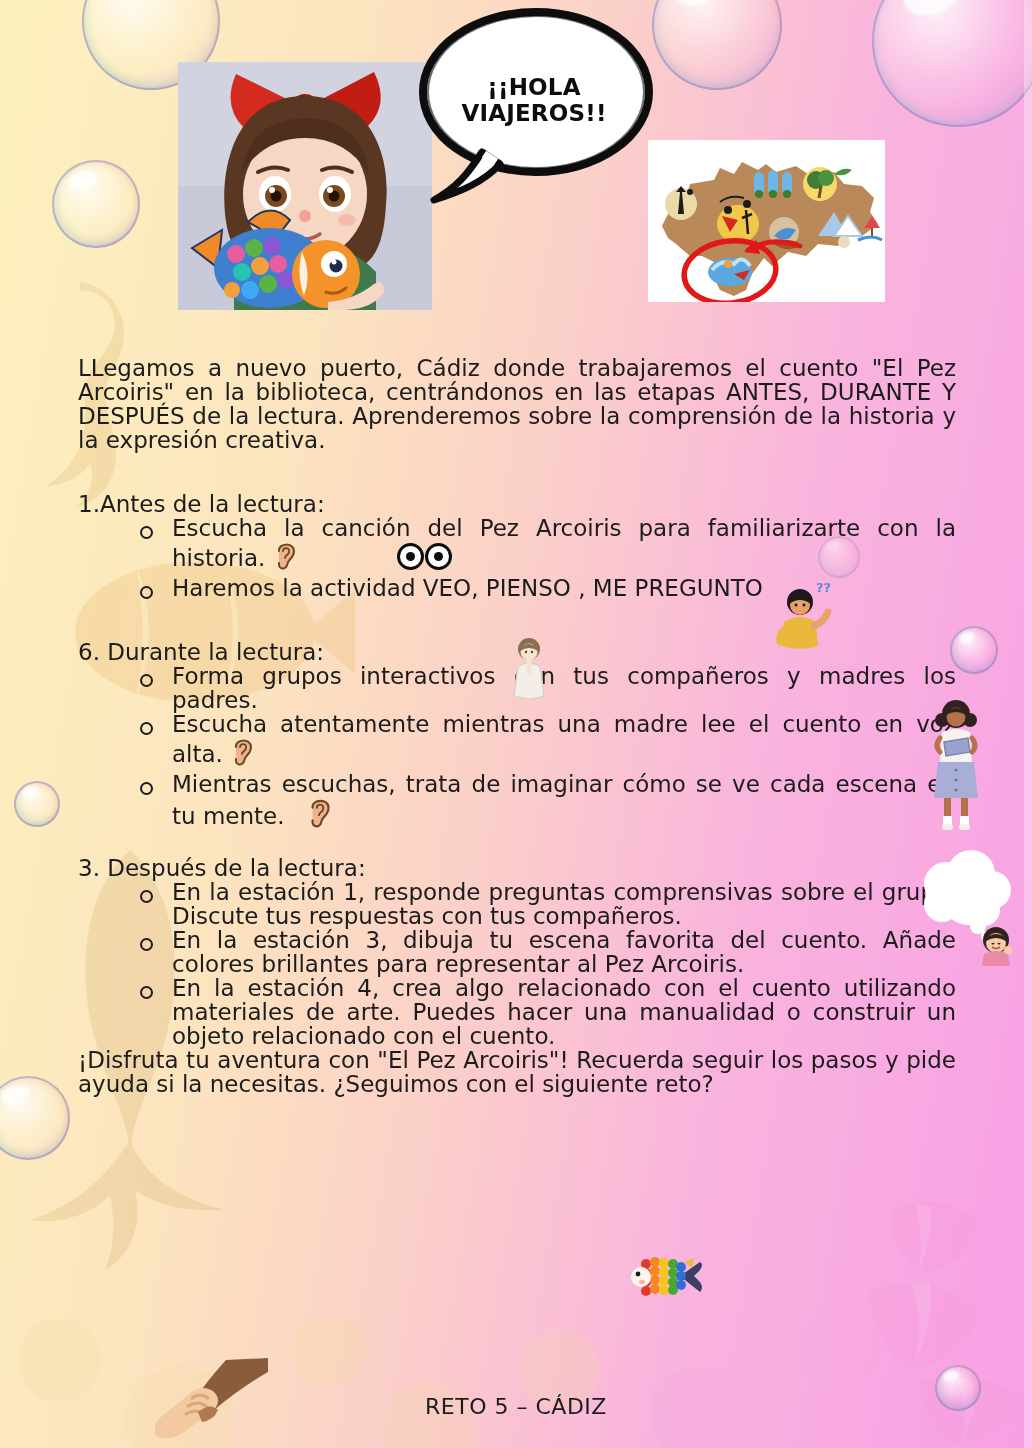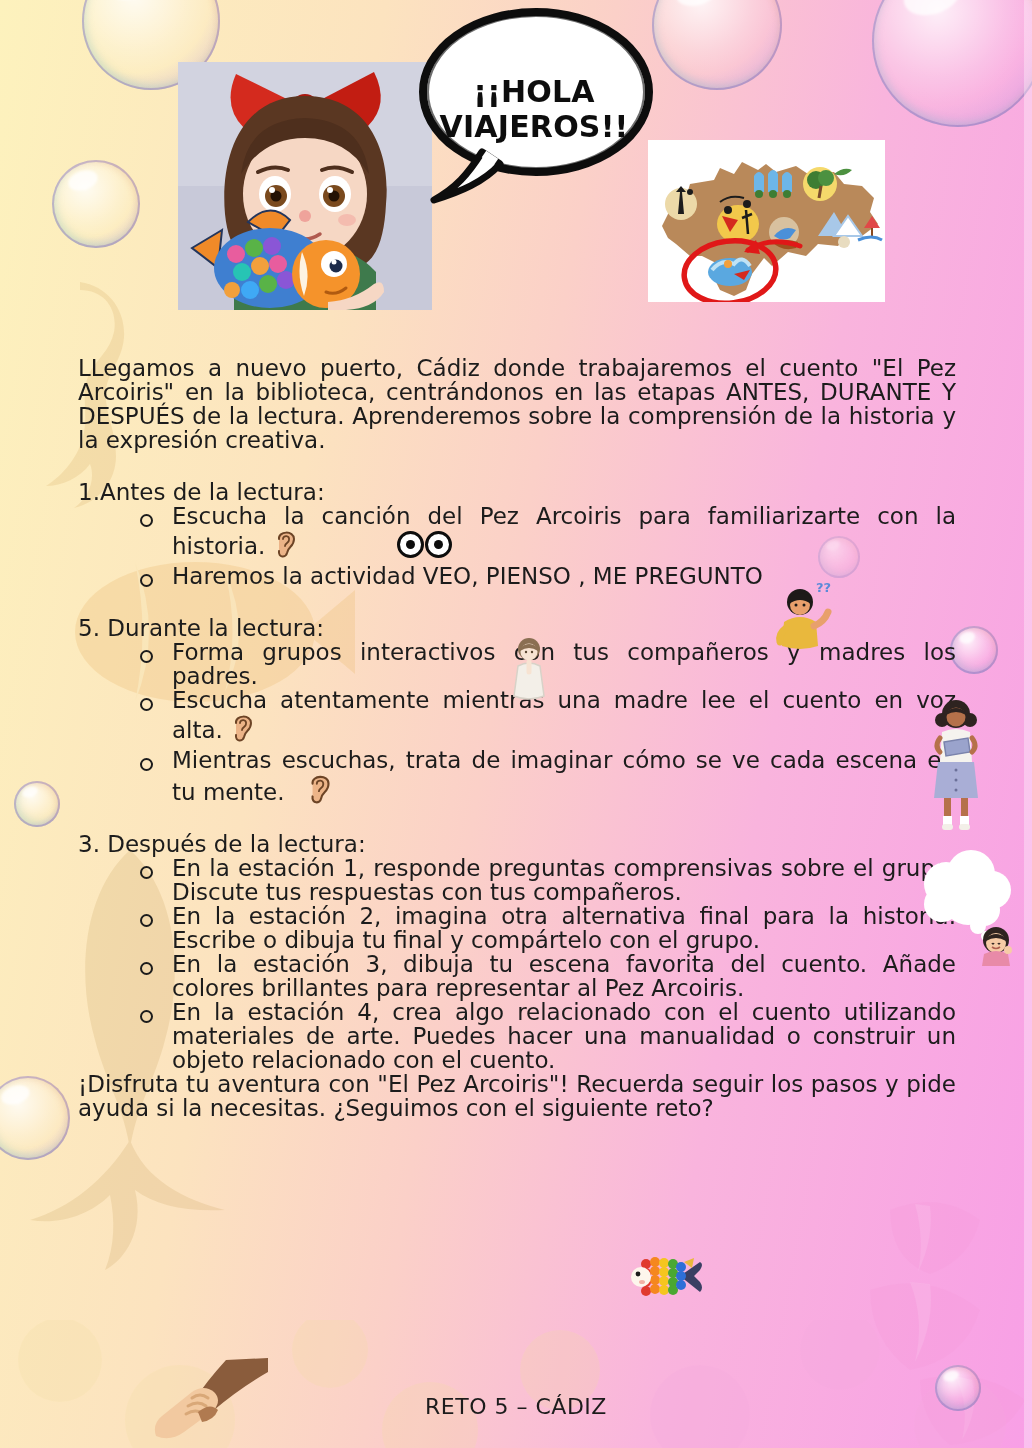--- a/index.html
+++ b/index.html
@@ -16,28 +16,28 @@
     box-shadow:inset 0 0 0 2px rgba(132,102,188,.38), inset 3px -4px 8px rgba(96,178,196,.28), inset -3px 3px 6px rgba(222,160,120,.22);
   }
   .bubble::after{content:"";position:absolute;left:18%;top:12%;width:34%;height:22%;border-radius:50%;
     background:rgba(255,255,255,.75);filter:blur(1px);transform:rotate(-18deg);}
   
   .wm{position:absolute;pointer-events:none;}
   
   .photo{position:absolute;left:178px;top:62px;width:254px;height:248px;}
   .speech{position:absolute;left:404px;top:2px;width:256px;height:204px;}
   .speech-text{position:absolute;left:24px;top:72px;width:212px;text-align:center;
-    font-size:30px;font-weight:600;letter-spacing:.2px;color:#0d0d0d;}
+    font-size:23px;font-weight:600;letter-spacing:.2px;color:#0d0d0d;}
   .map{position:absolute;left:648px;top:140px;width:237px;height:162px;background:#ffffff;}
   
   .doc{position:absolute;left:78px;top:356px;width:878px;font-size:23px;line-height:24px;
     text-align:justify;font-weight:500;}
   .doc p{margin:0;}
   .sec-title{margin:0;font-size:23px;font-weight:500;}
-  .mt36{margin-top:28px;} .mt16{margin-top:16px;} .mt48{margin-top:48px;}
+  .mt36{margin-top:40px;} .mt16{margin-top:16px;} .mt48{margin-top:48px;}
   ul.items{list-style:none;margin:0;padding:0 0 0 94px;}
   ul.items li{position:relative;margin:0;}
   ul.items li::before{content:"";position:absolute;left:-32px;top:10px;width:9px;height:9px;
     border:2.5px solid #1c1c1c;border-radius:50%;}
   .inline-icon{display:inline-block;vertical-align:-6px;}
   .gap80{display:inline-block;width:84px;}
   .eyes{display:inline-block;vertical-align:-4px;white-space:nowrap;}
   .eye{display:inline-block;width:21px;height:21px;border-radius:50%;background:#fff;
     border:3px solid #0d0d0d;position:relative;margin-right:1px;}
   .eye::after{content:"";position:absolute;left:6px;top:6px;width:9px;height:9px;border-radius:50%;background:#0d0d0d;}
@@ -245,21 +245,21 @@
             </svg>
         </span>
         <span class="gap80"></span>
         <span class="eyes"><span class="eye"></span><span class="eye"></span></span>
       </li>
       <li>
         <span>Haremos la actividad VEO, PIENSO , ME PREGUNTO</span>
       </li>
     </ul>
 
-    <h2 class="sec-title mt36">5. Durante la lectura:</h2>
+    <h2 class="sec-title mt36">6. Durante la lectura:</h2>
     <ul class="items">
       <li><span>Forma grupos interactivos con tus compañeros y madres los padres.</span></li>
       <li>
         <span>Escucha atentamente mientras una madre lee el cuento en voz alta.</span>
         <span class="inline-icon">
           <svg width="26" height="32" viewBox="0 0 26 32">
               <path d="M6,11 C5,3 21,2 21,11 C21,19 15,18 14,25 C13,30 5,30 6,23" fill="#ecb488" stroke="#6c4426" stroke-width="2" stroke-linecap="round"></path>
               <path d="M10,11 C10,7 17,7 16,12 C16,15 12,15 12,18" fill="none" stroke="#6c4426" stroke-width="1.8" stroke-linecap="round"></path>
             </svg>
         </span>
@@ -271,21 +271,20 @@
               <path d="M6,11 C5,3 21,2 21,11 C21,19 15,18 14,25 C13,30 5,30 6,23" fill="#ecb488" stroke="#6c4426" stroke-width="2" stroke-linecap="round"></path>
               <path d="M10,11 C10,7 17,7 16,12 C16,15 12,15 12,18" fill="none" stroke="#6c4426" stroke-width="1.8" stroke-linecap="round"></path>
             </svg>
         </span>
       </li>
     </ul>
 
     <h2 class="sec-title mt16" style="margin-top:22px;">3. Después de la lectura:</h2>
     <ul class="items">
       <li><span>En la estación 1, responde preguntas comprensivas sobre el grupo. Discute tus respuestas con tus compañeros.</span></li>
-      <li><span>En la estación 2, imagina otra alternativa final para la historia. Escribe o dibuja tu final y compártelo con el grupo.</span></li>
       <li><span>En la estación 3, dibuja tu escena favorita del cuento. Añade colores brillantes para representar al Pez Arcoiris.</span></li>
       <li><span>En la estación 4, crea algo relacionado con el cuento utilizando materiales de arte. Puedes hacer una manualidad o construir un objeto relacionado con el cuento.</span></li>
     </ul>
 
     <p class="mt48">¡Disfruta tu aventura con "El Pez Arcoiris"! Recuerda seguir los pasos y pide ayuda si la necesitas. ¿Seguimos con el siguiente reto?</p>
   </div>
 
   <svg class="clip" style="left:770px;top:578px;" width="64" height="76" viewBox="0 0 64 76">
     <text x="46" y="14" font-size="13" font-weight="bold" fill="#5a8ad8" font-family="DejaVu Sans">??</text>
     <circle cx="30" cy="24" r="13" fill="#1d1a18"></circle>

